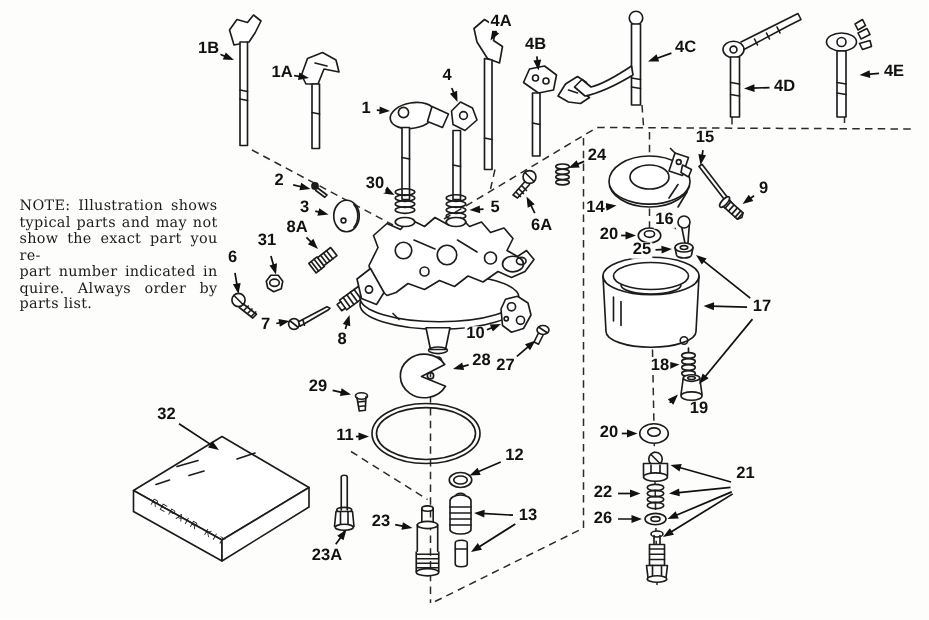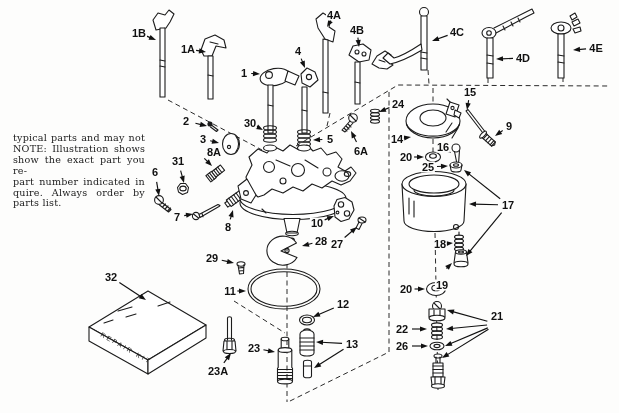--- a/index.html
+++ b/index.html
@@ -475,22 +475,22 @@
         <line x1="312.45" y1="243.25" x2="306.83537268631324" y2="244.7275335036018"></line>
         <polygon points="302,246 308.1078391827115,241.70415310815963 309.4312043389656,246.73294070192537"></polygon>
         <line x1="221.7513285579146" y1="260.21621103588967" x2="229.1243357210427" y2="261.89189448205514"></line>
         <polygon points="234,263 226.59785514012844,263.98399769993506 227.7502848787911,258.91330684981943"></polygon>
         <line x1="119.35705479701274" y1="282.4917788666084" x2="141.82147260149364" y2="297.25411056669583"></line>
         <polygon points="146,300 138.7221991367729,298.3285890405974 141.57792414740928,293.9829205461508"></polygon>
       </g>
   </svg>
 
   <div id="note-block">
+    <div class="note-line">NOTE:  Illustration  shows</div>
     <div class="note-line">typical parts and may not</div>
-    <div class="note-line">NOTE:  Illustration  shows</div>
     <div class="note-line">show the exact part you re-</div>
     <div class="note-line">part number indicated in</div>
     <div class="note-line">quire.  Always  order  by</div>
     <div class="note-line">parts list.</div>
   </div>
 
   <div id="labels-layer">
       <div class="callout" style="left: 139px; top: 33px;">1B</div>
       <div class="callout" style="left: 188px; top: 49px;">1A</div>
       <div class="callout" style="left: 244px; top: 73px;">1</div>
@@ -501,33 +501,33 @@
       <div class="callout" style="left: 334px; top: 15px;">4A</div>
       <div class="callout" style="left: 357px; top: 30px;">4B</div>
       <div class="callout" style="left: 457px; top: 32px;">4C</div>
       <div class="callout" style="left: 523px; top: 58px;">4D</div>
       <div class="callout" style="left: 596px; top: 48px;">4E</div>
       <div class="callout" style="left: 330px; top: 139px;">5</div>
       <div class="callout" style="left: 155px; top: 172px;">6</div>
       <div class="callout" style="left: 361px; top: 151px;">6A</div>
       <div class="callout" style="left: 177px; top: 217px;">7</div>
       <div class="callout" style="left: 228px; top: 227px;">8</div>
-      <div class="callout" style="left: 214px; top: 152px; text-align: right;">8A</div>
+      <div class="callout" style="left: 198px; top: 152px; text-align: right;">8A</div>
       <div class="callout" style="left: 178px; top: 161px;">31</div>
       <div class="callout" style="left: 509px; top: 126px;">9</div>
       <div class="callout" style="left: 317px; top: 223px;">10</div>
       <div class="callout" style="left: 230px; top: 291px;">11</div>
       <div class="callout" style="left: 343px; top: 304px;">12</div>
       <div class="callout" style="left: 352px; top: 344px;">13</div>
       <div class="callout" style="left: 397px; top: 139px;">14</div>
       <div class="callout" style="left: 470px; top: 92px;">15</div>
       <div class="callout" style="left: 443px; top: 147px;">16</div>
       <div class="callout" style="left: 508px; top: 205px;">17</div>
       <div class="callout" style="left: 440px; top: 244px;">18</div>
-      <div class="callout" style="left: 442px; top: 273px; margin-top: 12px;">19</div>
+      <div class="callout" style="left: 466px; top: 273px;">19</div>
       <div class="callout" style="left: 406px; top: 157px;">20</div>
       <div class="callout" style="left: 406px; top: 289px;">20</div>
       <div class="callout" style="left: 497px; top: 316px;">21</div>
       <div class="callout" style="left: 402px; top: 329px;">22</div>
       <div class="callout" style="left: 254px; top: 348px;">23</div>
       <div class="callout" style="left: 218px; top: 371px;">23A</div>
       <div class="callout" style="left: 398px; top: 104px;">24</div>
       <div class="callout" style="left: 428px; top: 167px;">25</div>
       <div class="callout" style="left: 402px; top: 346px;">26</div>
       <div class="callout" style="left: 337px; top: 244px;">27</div>

